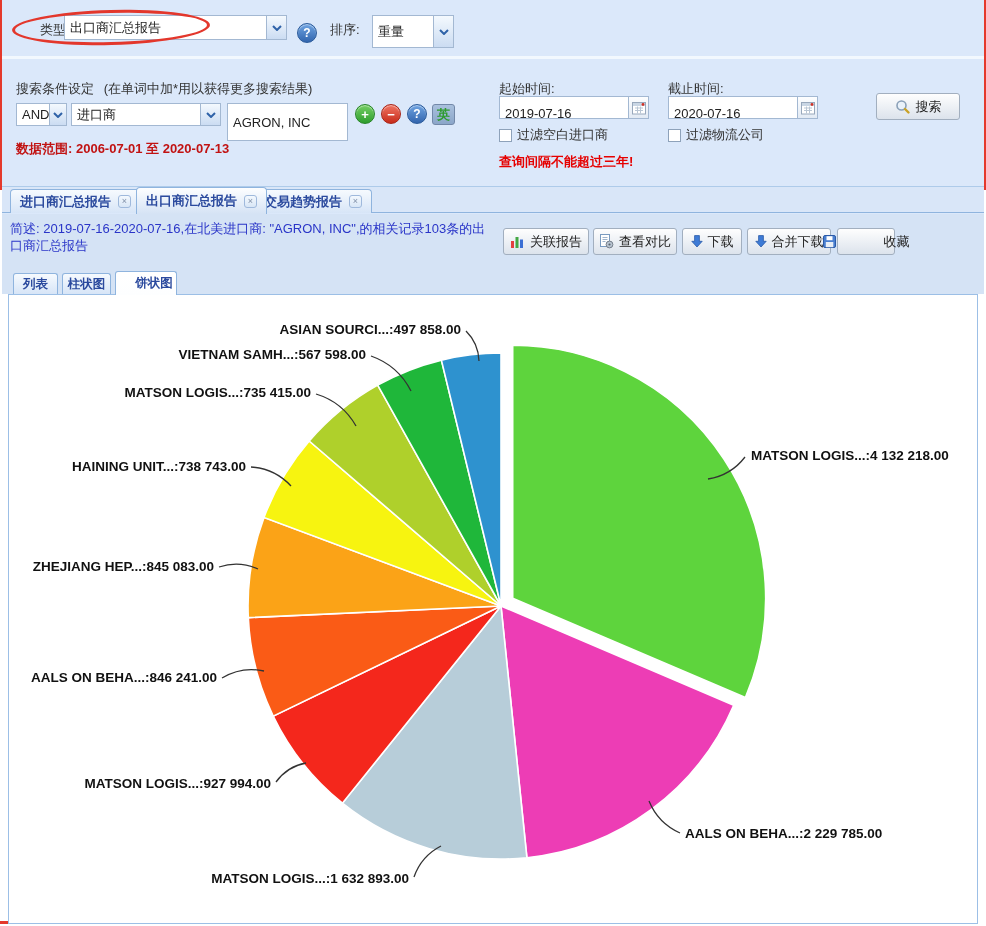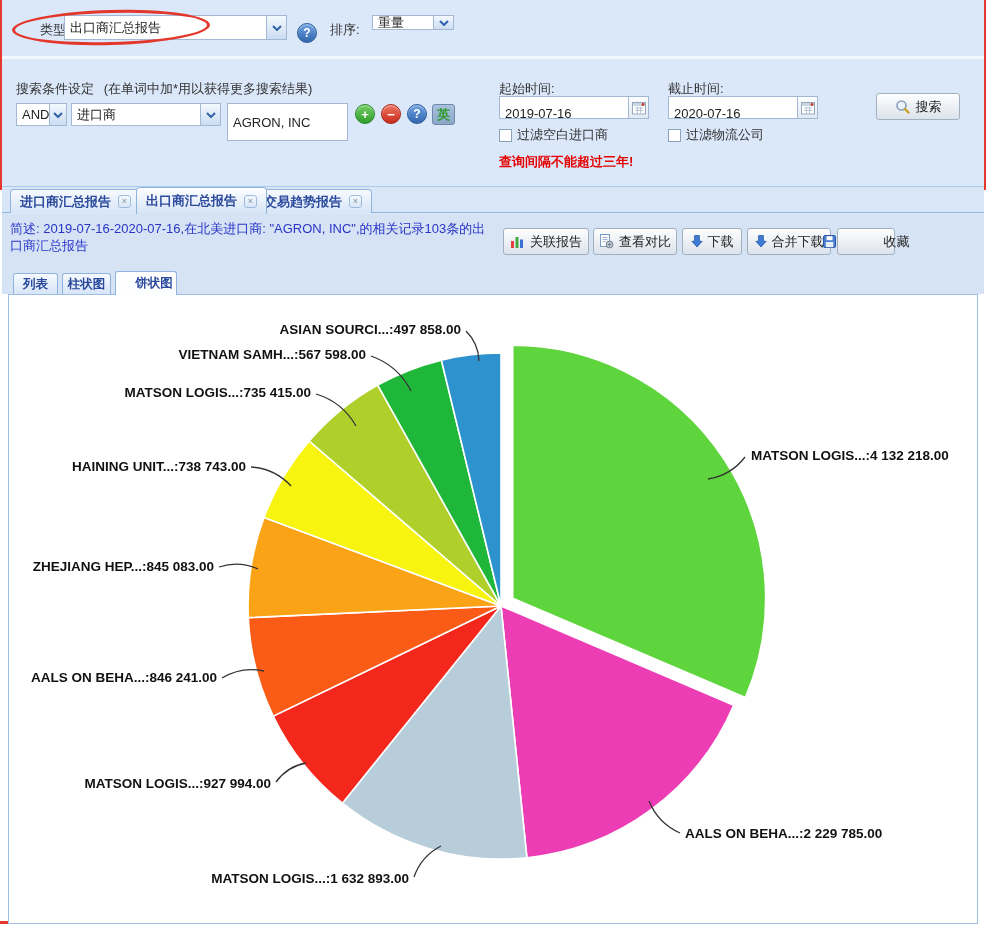--- a/index.html
+++ b/index.html
@@ -81,21 +81,21 @@
     <span class="sel-txt">出口商汇总报告</span>
     <span class="sel-arrow">
       <svg width="10" height="6">
           <path d="M1 1 L5 5 L9 1" stroke="#2F62A8" stroke-width="2" fill="none"></path>
         </svg>
     </span>
   </div>
   <div class="ellipse"></div>
   <div class="circle-btn c-help" style="left:297px;top:23px;">?</div>
   <span class="lbl" style="left:330px;top:21px;">排序:</span>
-  <div class="select" style="left:372px;top:15px;width:82px;height:15px;">
+  <div class="select" style="left:372px;top:15px;width:82px;height:33px;">
     <span class="sel-txt">重量</span>
     <span class="sel-arrow">
       <svg width="10" height="6">
           <path d="M1 1 L5 5 L9 1" stroke="#2F62A8" stroke-width="2" fill="none"></path>
         </svg>
     </span>
   </div>
 
   <span class="lbl" style="left:16px;top:80px;">
     <span>搜索条件设定</span>
@@ -115,20 +115,21 @@
       <svg width="10" height="6">
           <path d="M1 1 L5 5 L9 1" stroke="#2F62A8" stroke-width="2" fill="none"></path>
         </svg>
     </span>
   </div>
   <input class="textbox" style="left: 227px; top: 103px; width: 121px; height: 38px;" value="AGRON, INC">
   <div class="circle-btn c-add" style="left:355px;top:104px;">+</div>
   <div class="circle-btn c-del" style="left:381px;top:104px;">−</div>
   <div class="circle-btn c-help" style="left:407px;top:104px;">?</div>
   <div class="lang-btn" style="left:432px;top:104px;">英</div>
+  <span class="red-strong" style="left:16px;top:140px;">数据范围: 2006-07-01 至 2020-07-13</span>
 
   <span class="lbl" style="left:499px;top:80px;">起始时间:</span>
   <div class="datefield" style="left:499px;top:96px;width:150px;">
     <span class="dval">2019-07-16</span>
     <span class="cal">
       <svg width="14" height="14">
           <rect x="0.5" y="1.5" width="13" height="11.5" fill="#fff" stroke="#98A8BC"></rect>
           <rect x="1" y="2" width="12" height="3" fill="#C9D6E4"></rect>
           <circle cx="11" cy="3.5" r="1.4" fill="#D23327"></circle>
           <path d="M3 7h8M3 9.5h8M5.5 5.5v7M8.5 5.5v7" stroke="#B9C6D4" stroke-width="1"></path>

